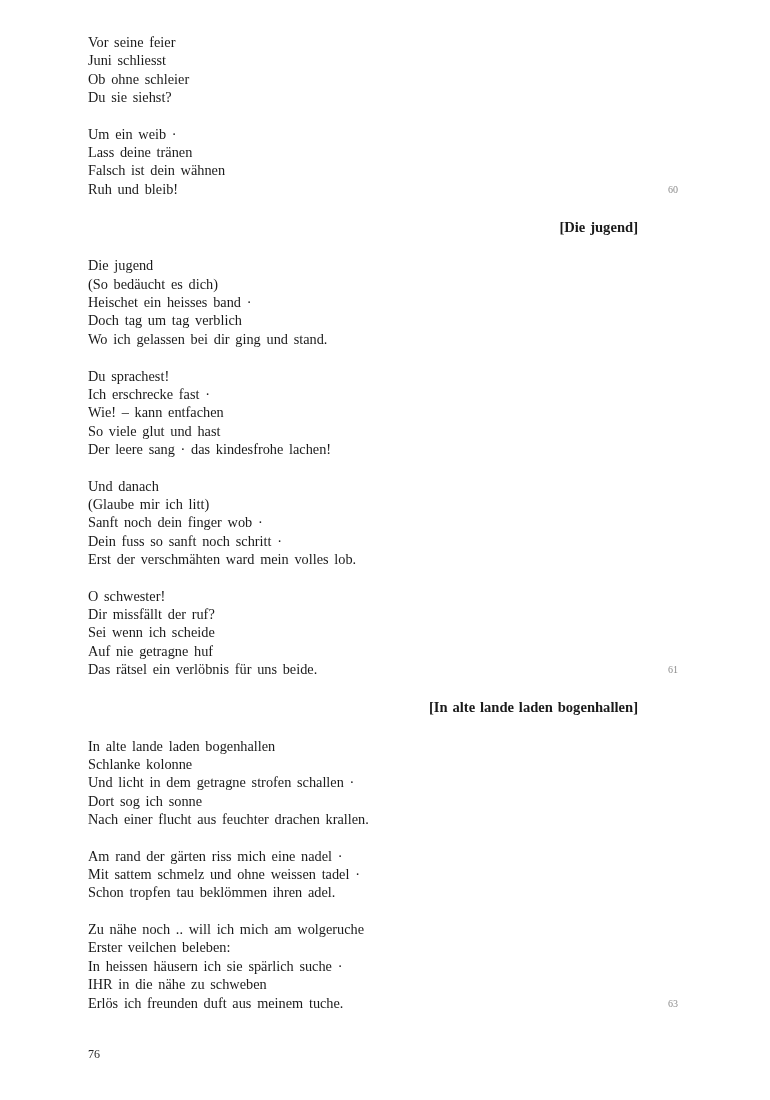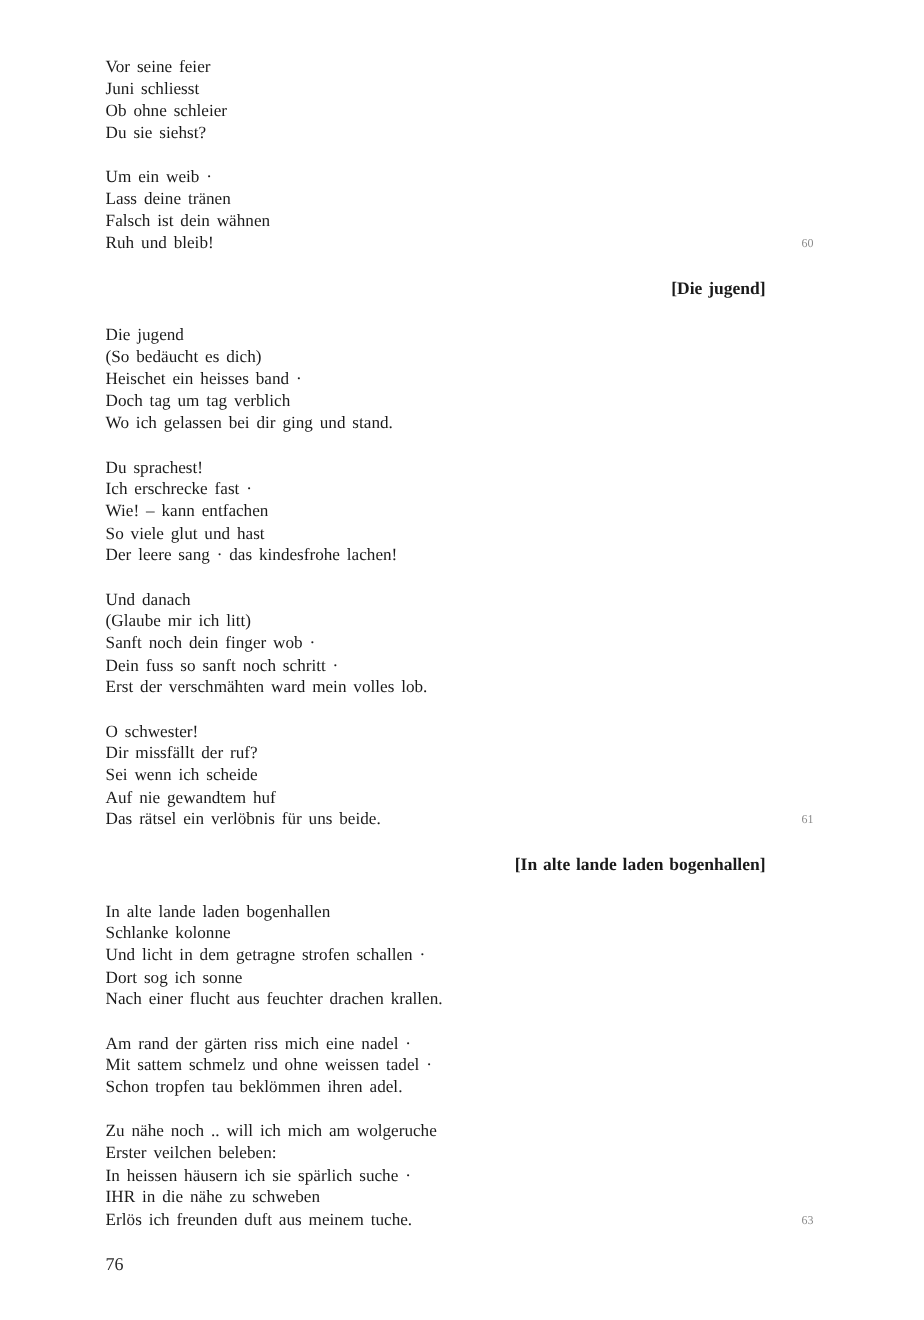--- a/index.html
+++ b/index.html
@@ -10,21 +10,21 @@
   body {
     width: 770px;
     height: 1100px;
     font-family: "Liberation Serif", "DejaVu Serif", serif;
   }
   #page {
     position: relative;
     width: 770px;
     height: 1100px;
     box-sizing: border-box;
-    padding-top: 47px;
+    padding-top: 33px;
     background: var(--page-bg, #ffffff);
     color: var(--text-color, #1a1a1a);
     overflow: hidden;
   }
   .stanza {
     position: relative;
     margin: 0 0 18.35px 88px;
     font-size: 14.3px;
     line-height: 18.35px;
     word-spacing: 0.15em;
@@ -50,21 +50,21 @@
     text-align: right;
     word-spacing: 0.08em;
   }
   .heading .bracket {
     font-weight: bold;
   }
   .footer-num {
     position: absolute;
     left: 88px;
     top: 1047px;
-    font-size: 15px;
+    font-size: 12px;
     line-height: 14px;
     color: var(--footer-color, #2a2a2a);
     text-align: right;
   }
 </style>
 </head>
 <body>
 
 <main id="page">
   <div id="content">
@@ -100,21 +100,21 @@
         <div class="line">Und danach</div>
         <div class="line">(Glaube mir ich litt)</div>
         <div class="line">Sanft noch dein finger wob ·</div>
         <div class="line">Dein fuss so sanft noch schritt ·</div>
         <div class="line">Erst der verschmähten ward mein volles lob.</div>
       </div>
       <div class="stanza">
         <div class="line">O schwester!</div>
         <div class="line">Dir missfällt der ruf?</div>
         <div class="line">Sei wenn ich scheide</div>
-        <div class="line">Auf nie gewandtem huf</div>
+        <div class="line">Auf nie getragne huf</div>
         <div class="line">Das rätsel ein verlöbnis für uns beide.</div>
         <span class="margin-num">61</span>
       </div>
       <div class="heading"><span class="bracket">[</span><span>In alte lande laden bogenhallen</span><span class="bracket">]</span></div>
       <div class="stanza">
         <div class="line">In alte lande laden bogenhallen</div>
         <div class="line">Schlanke kolonne</div>
         <div class="line">Und licht in dem getragne strofen schallen ·</div>
         <div class="line">Dort sog ich sonne</div>
         <div class="line">Nach einer flucht aus feuchter drachen krallen.</div>

